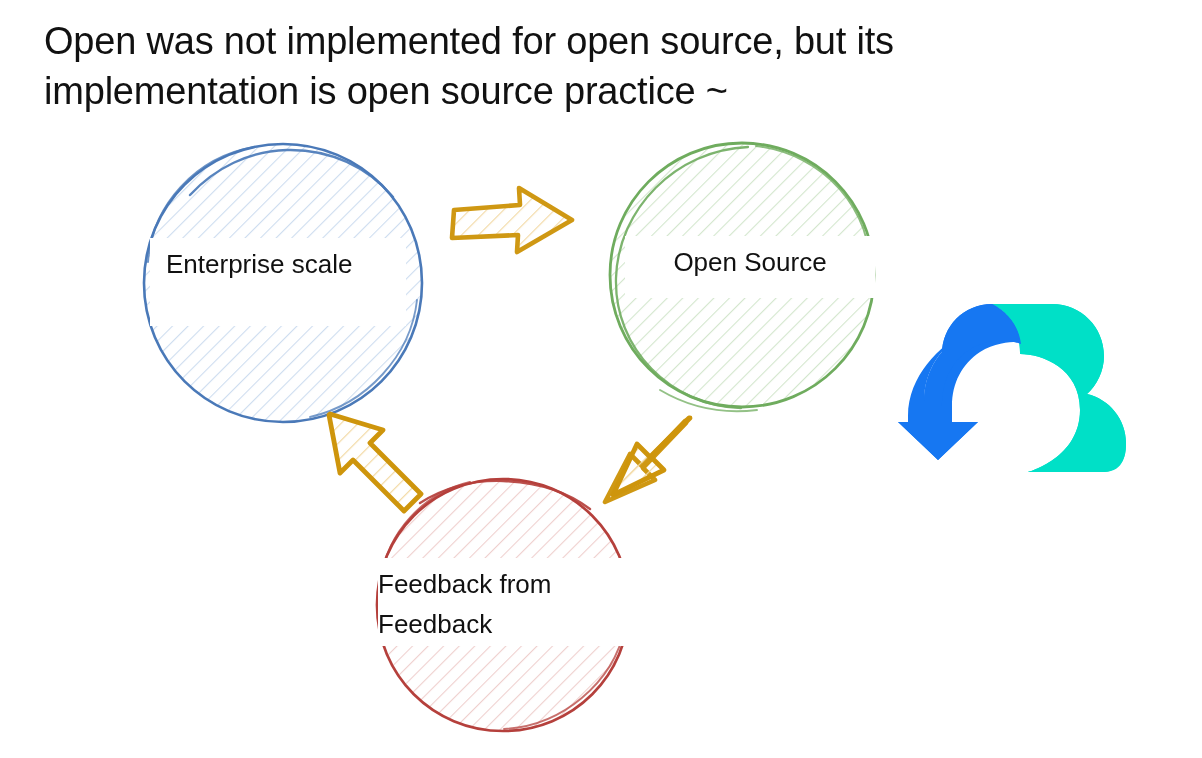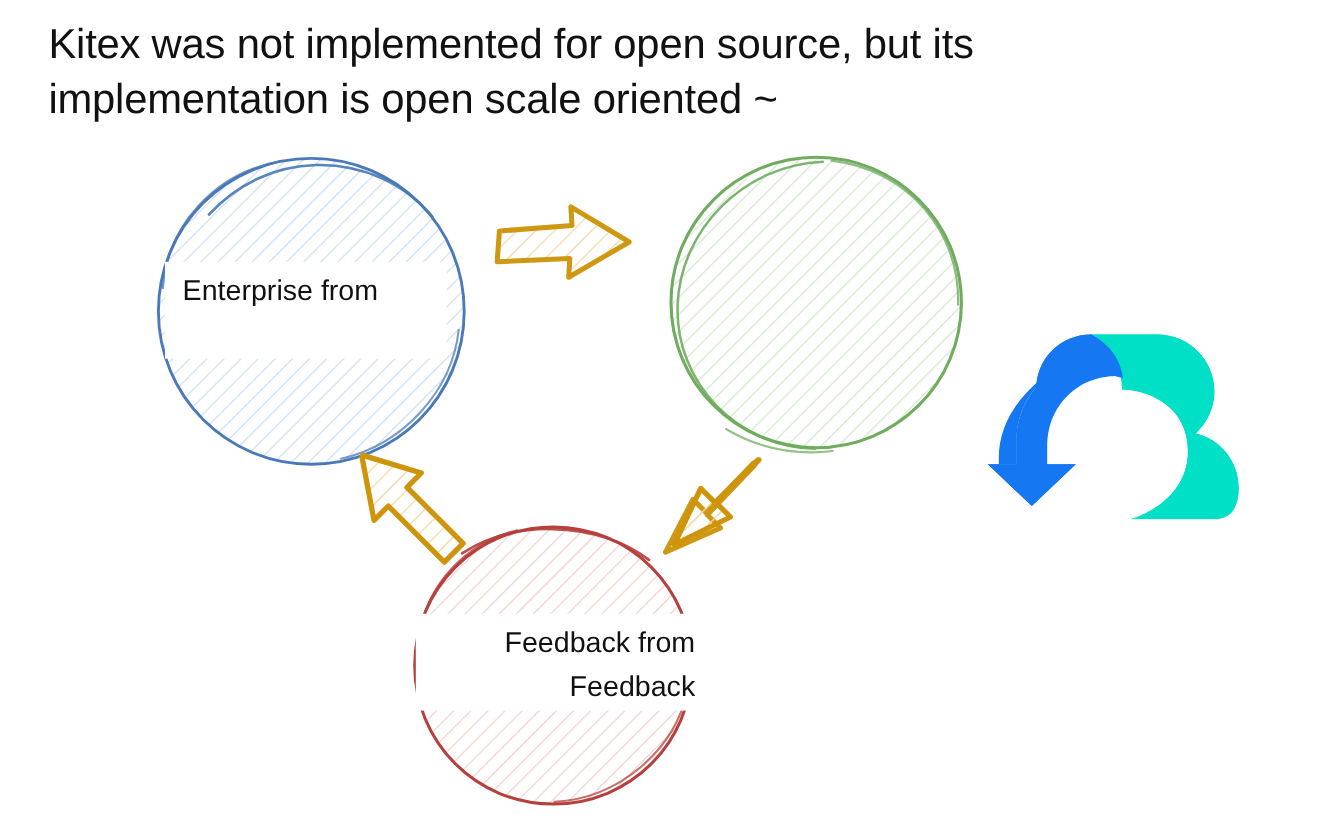--- a/index.html
+++ b/index.html
@@ -81,21 +81,21 @@
     top: 236px;
     width: 250px;
     height: 62px;
     text-align: center;
   }
   #label-feedback {
     left: 378px;
     top: 558px;
     width: 254px;
     height: 88px;
-    text-align: right;
+    text-align: left;
   }
   .node-label .lbl-line {
     display: block;
     white-space: pre;
   }
 
   
   #cloud-logo {
     position: absolute;
     left: 880px;
@@ -103,22 +103,22 @@
     width: 270px;
     height: 190px;
   }
 </style>
 </head>
 <body>
 
 <div id="slide">
 
   <div id="title-block">
-    <div class="title-line">Kitex was not implemented for open source, but its</div>
-    <div class="title-line">implementation is open scale oriented ~</div>
+    <div class="title-line">Open was not implemented for open source, but its</div>
+    <div class="title-line">implementation is open source practice ~</div>
   </div>
 
   <div id="diagram">
 
     <svg id="diagram-svg" viewBox="0 0 1202 758" xmlns="http://www.w3.org/2000/svg">
       <defs>
 
         <pattern id="hatch-blue" width="11" height="11" patternTransform="rotate(45)" patternUnits="userSpaceOnUse">
           <line x1="0" y1="0" x2="0" y2="11" stroke="#AFC8E6" stroke-width="2.2"></line>
         </pattern>
@@ -223,23 +223,26 @@
                  L370,443
                  L421,494
                  L404,511
                  L353,460
                  L340,473
                  L329,415 Z" fill="url(#hatch-amber)" stroke="#CE950C" stroke-width="4.8" stroke-linejoin="round" stroke-linecap="round"></path>
       </g>
     </svg>
 
     <div class="node-label" id="label-enterprise">
-      <span class="lbl-line">Enterprise from</span>
+      <span class="lbl-line">Enterprise scale</span>
     </div>
 
+    <div class="node-label" id="label-opensource">
+      <span class="lbl-line">Open Source</span>
+    </div>
 
     <div class="node-label" id="label-feedback">
       <span class="lbl-line">Feedback from</span>
       <span class="lbl-line">Feedback</span>
     </div>
 
   </div>
 
   <div id="cloud-logo">
     <svg viewBox="0 0 270 190" xmlns="http://www.w3.org/2000/svg">

